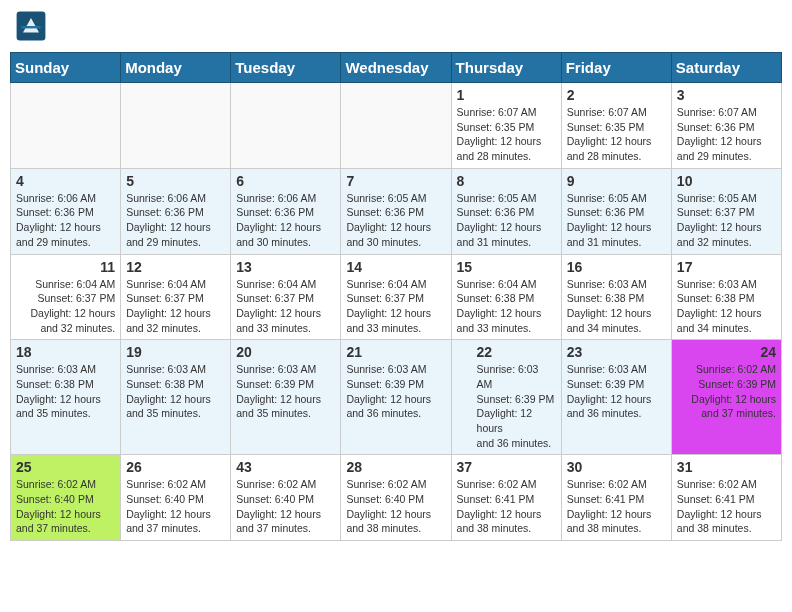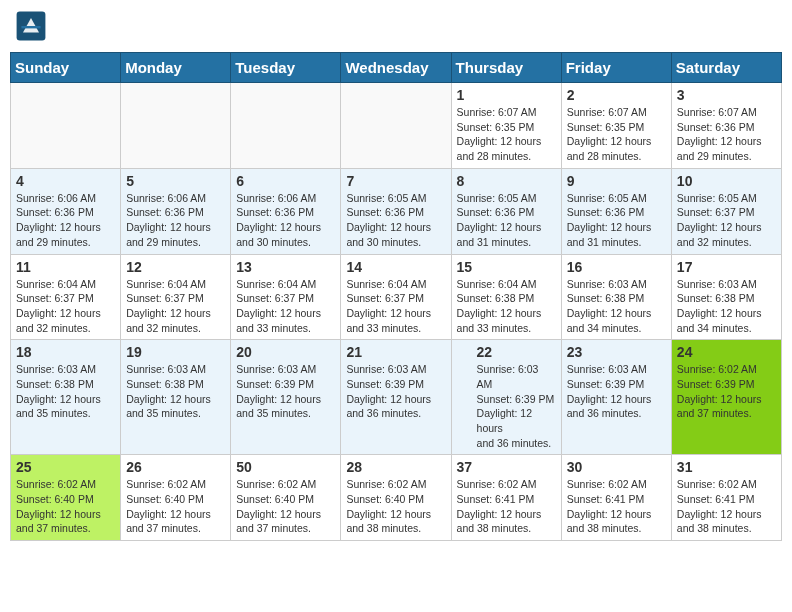--- a/index.html
+++ b/index.html
@@ -208,21 +208,21 @@
         </td>
         <td style="background: rgb(234, 244, 251);">
           <div class="day-number">10</div>
           <div class="day-info" style="white-space: pre-line;">Sunrise: 6:05 AM
 Sunset: 6:37 PM
 Daylight: 12 hours
 and 32 minutes.</div>
         </td>
       </tr>
       <tr>
-        <td style="background: rgb(255, 255, 255);">
+        <td style="background: rgb(255, 255, 255); text-align: right;">
           <div class="day-number">11</div>
           <div class="day-info" style="white-space: pre-line;">Sunrise: 6:04 AM
 Sunset: 6:37 PM
 Daylight: 12 hours
 and 32 minutes.</div>
         </td>
         <td style="background: rgb(255, 255, 255);">
           <div class="day-number">12</div>
           <div class="day-info" style="white-space: pre-line;">Sunrise: 6:04 AM
 Sunset: 6:37 PM
@@ -301,21 +301,21 @@
 Daylight: 12 hours
 and 36 minutes.</div>
         </td>
         <td style="background: rgb(234, 244, 251);">
           <div class="day-number">23</div>
           <div class="day-info" style="white-space: pre-line;">Sunrise: 6:03 AM
 Sunset: 6:39 PM
 Daylight: 12 hours
 and 36 minutes.</div>
         </td>
-        <td style="background: #84cc16;">
+        <td style="background: #d946ef; text-align: right;">
           <div class="day-number">24</div>
           <div class="day-info" style="white-space: pre-line;">Sunrise: 6:02 AM
 Sunset: 6:39 PM
 Daylight: 12 hours
 and 37 minutes.</div>
         </td>
       </tr>
       <tr>
         <td style="background: #bef264; margin-left: 15px;">
           <div class="day-number">25</div>
@@ -325,21 +325,21 @@
 and 37 minutes.</div>
         </td>
         <td style="background: rgb(255, 255, 255);">
           <div class="day-number">26</div>
           <div class="day-info" style="white-space: pre-line;">Sunrise: 6:02 AM
 Sunset: 6:40 PM
 Daylight: 12 hours
 and 37 minutes.</div>
         </td>
         <td style="background: rgb(255, 255, 255);">
-          <div class="day-number">50</div>
+          <div class="day-number">43</div>
           <div class="day-info" style="white-space: pre-line;">Sunrise: 6:02 AM
 Sunset: 6:40 PM
 Daylight: 12 hours
 and 37 minutes.</div>
         </td>
         <td style="background: rgb(255, 255, 255);">
           <div class="day-number">28</div>
           <div class="day-info" style="white-space: pre-line;">Sunrise: 6:02 AM
 Sunset: 6:40 PM
 Daylight: 12 hours

